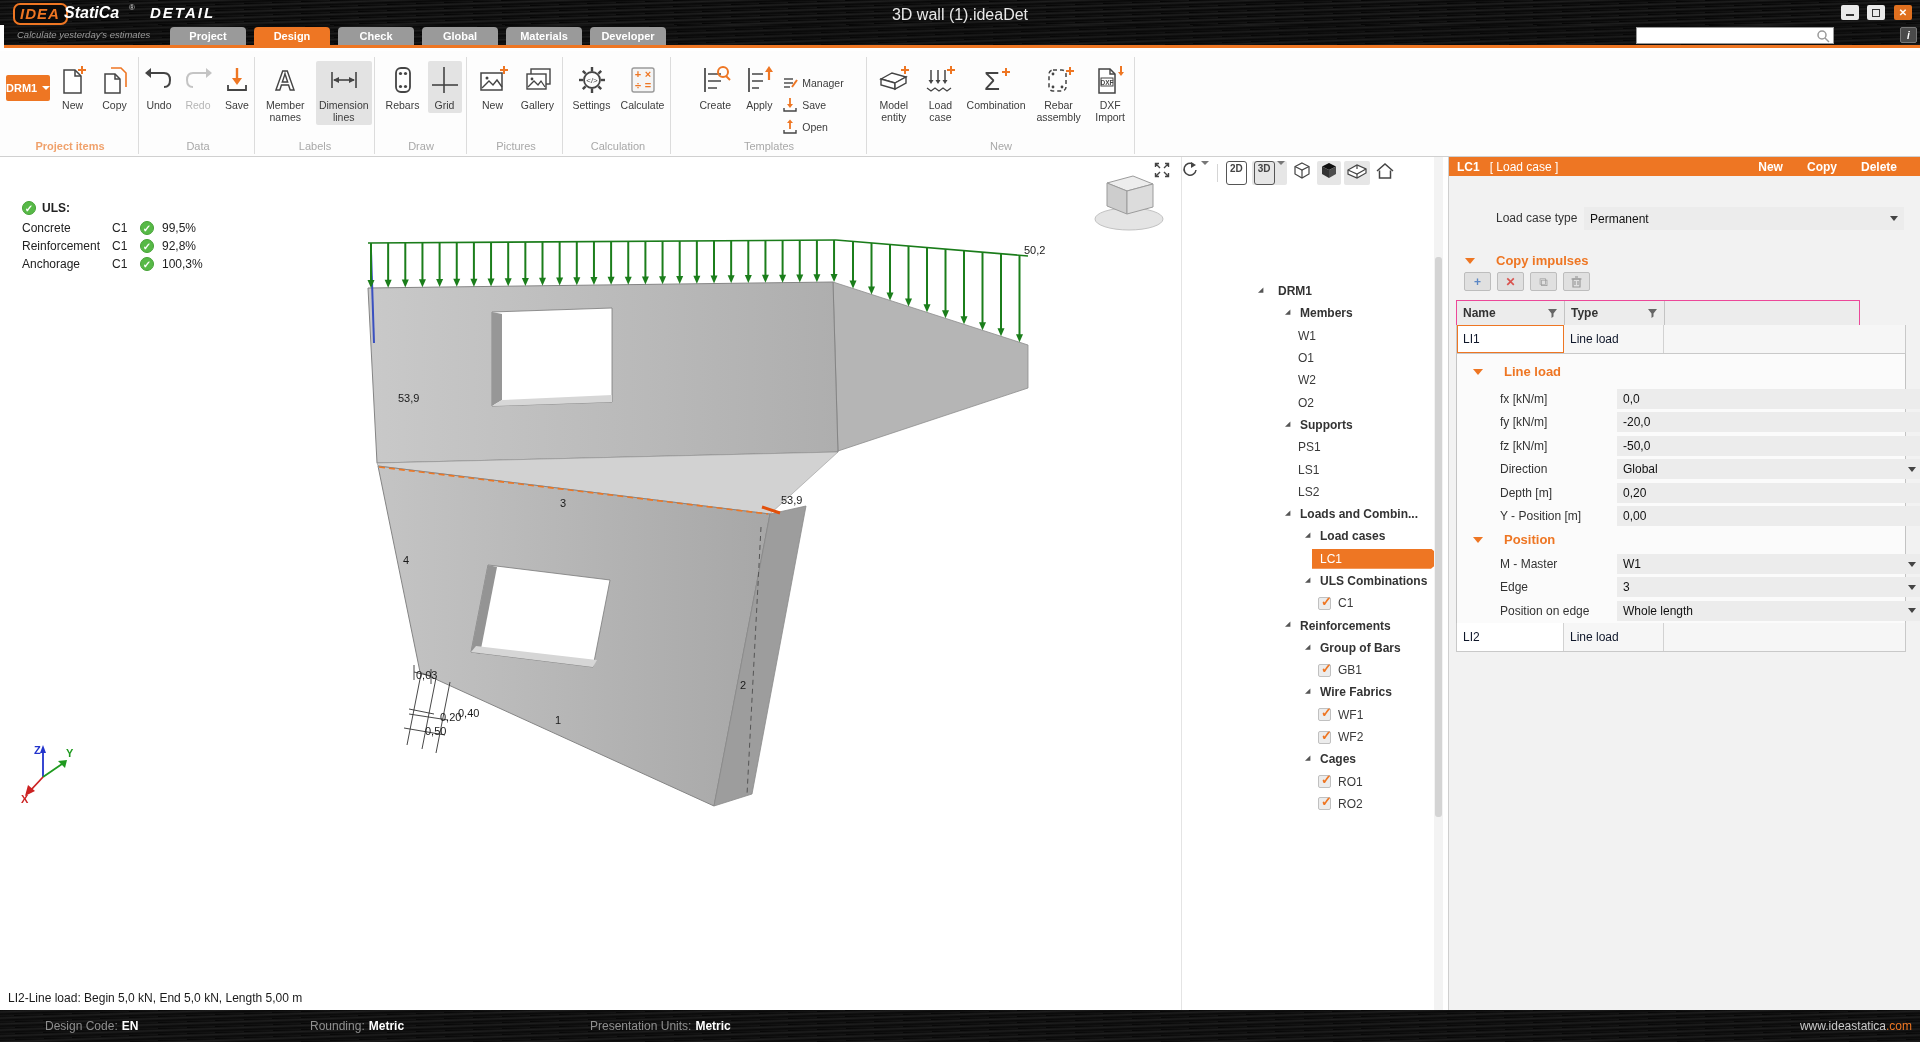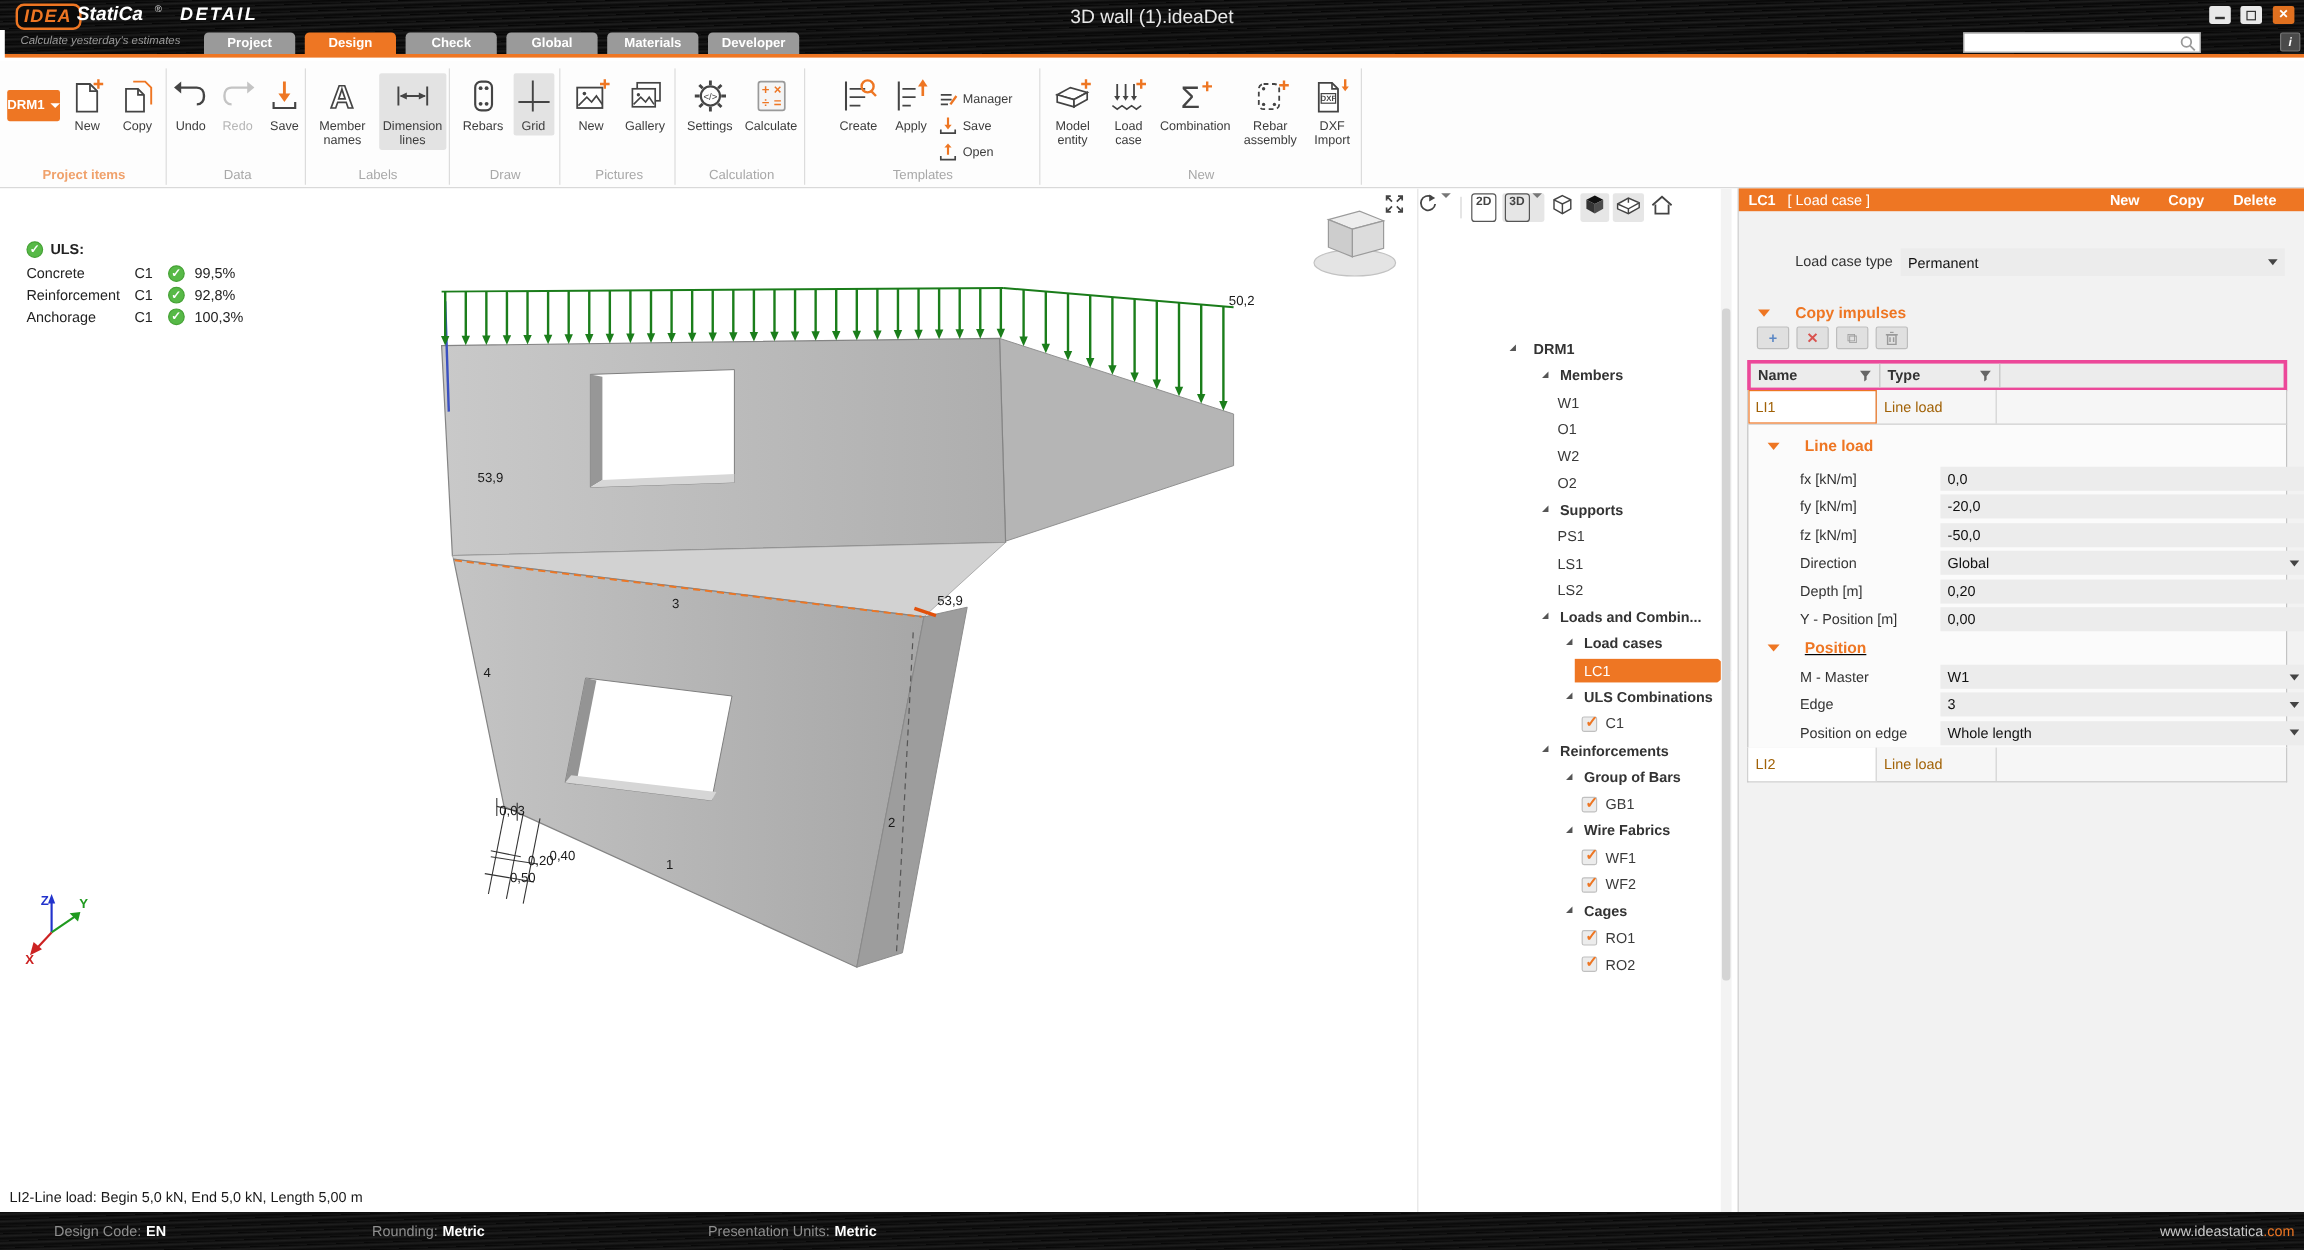--- a/index.html
+++ b/index.html
@@ -108,32 +108,32 @@
   .ctrl .dda { margin-left:auto; width:0; height:0; border-left:4px solid transparent; border-right:4px solid transparent; border-top:5px solid #444; }
   #lct-ctrl { position:absolute; left:135px; top:0; width:320px; height:23px; }
   .sec-hdr { position:absolute; display:flex; align-items:center; gap:0; }
   .sec-tri { width:0; height:0; border-left:5px solid transparent; border-right:5px solid transparent; border-top:6px solid #ee7623; margin-right:21px; }
   .sec-txt { color:#ee7623; font-weight:bold; font-size:13px; }
   #sec-impulses { left:16px; top:96px; }
   #imp-btns { position:absolute; left:15px; top:115px; display:flex; gap:6px; }
   .ibtn { width:27px; height:19px; background:#e0e0e0; border:1px solid #bdbdbd; border-radius:2px;
     display:flex; align-items:center; justify-content:center; font-size:12px; font-weight:bold; }
   .ibtn.plus { color:#5b87c5; } .ibtn.del { color:#d9534f; } .ibtn.dim { color:#9a9a9a; font-weight:normal; }
-  #imp-table-hdr { position:absolute; left:7px; top:143px; width:450px; height:26px; display:flex; background:#ececec; border:3px solid #ec4899; }
+  #imp-table-hdr { position:absolute; left:7px; top:143px; width:404px; height:26px; display:flex; background:#ececec; border:1px solid #ec4899; }
   .th { border-right:1px solid #c3c3c3; display:flex; align-items:center; padding:0 6px; font-size:12px; font-weight:bold; color:#333; }
   .th .funnel { margin-left:auto; }
   .tr-row { position:absolute; left:7px; width:450px; height:29px; display:flex; background:#f6f6f6; border:1px solid #c9c9c9; border-top:none; }
-  .td { border-right:1px solid #d2d2d2; display:flex; align-items:center; padding:0 6px; font-size:12px; color:#a16207; }
+  .td { border-right:1px solid #d2d2d2; display:flex; align-items:center; padding:0 6px; font-size:12px; color:#0f172a; }
   #row-li1 { top:168px; }
   #row-li1 .td.name { background:#fff; outline:1.5px solid #ee7623; outline-offset:-1.5px; }
   #detail { position:absolute; left:7px; top:197px; width:450px; height:269px; background:#fbfbfb;
     border-left:1px solid #c3c3c3; border-right:1px solid #c3c3c3; }
   #sec-lineload { left:16px; top:10px; position:absolute; }
   #lineload-fields { position:absolute; left:0; top:34px; width:450px; }
-  #sec-position { left:16px; top:178px; position:absolute;text-decoration:underline; }
+  #sec-position { left:16px; top:178px; position:absolute; }
   #position-fields { position:absolute; left:0; top:199px; width:450px; }
   .frow { position:relative; height:23.4px; }
   .frow .flabel { position:absolute; left:43px; top:4px; font-size:12px; color:#333; }
   .frow .fctrl { position:absolute; left:160px; top:1px; width:305px; height:20px; }
   #row-li2 { top:466px; }
 
   
   #bottombar { position:absolute; left:0; top:1010px; width:1920px; height:32px;
     background:repeating-linear-gradient(178deg,#070707 0px,#1e1e1e 2px,#0a0a0a 4px,#141414 6px);
     font-size:12px; }

